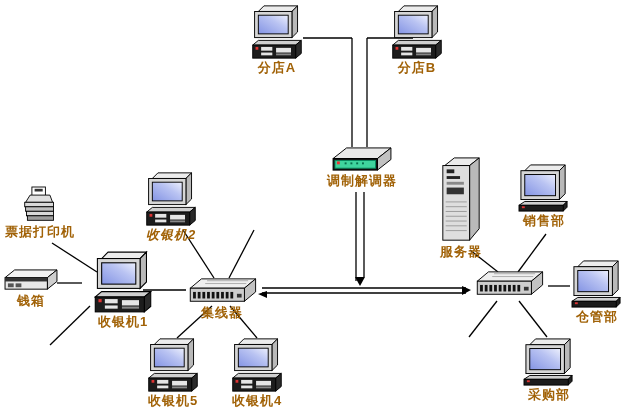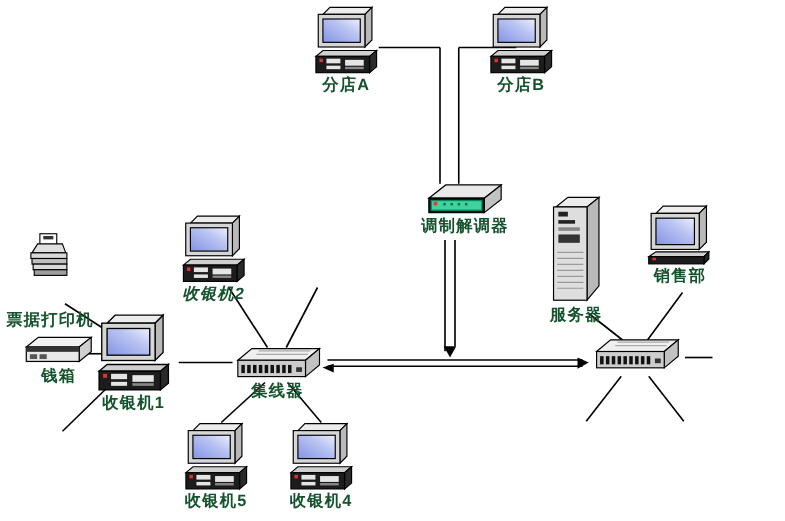--- a/index.html
+++ b/index.html
@@ -4,21 +4,21 @@
 <style>
   html,body{margin:0;padding:0;background:#fff;}
   .canvas{
     position:relative;width:628px;height:417px;background:#fff;overflow:hidden;
     font-family:"Liberation Sans","DejaVu Sans",sans-serif;
   }
   .wires{position:absolute;left:0;top:0;pointer-events:none;}
   .wires path, .wires line{stroke:#000;stroke-width:1.3;fill:none;}
   .node{position:absolute;display:flex;flex-direction:column;align-items:center;}
   .node .lbl{
-    margin-top:1px;font-size:13px;font-weight:bold;color:#14532d;
+    margin-top:1px;font-size:13px;font-weight:bold;color:#a16207;
     letter-spacing:1px;white-space:nowrap;line-height:1.15;text-align:center;
   }
   .icon{display:block;}
   .defs-holder{position:absolute;width:0;height:0;overflow:hidden;}
 </style>
 </head>
 <body>
 
 <div class="canvas">
 
@@ -171,43 +171,43 @@
     <span class="lbl">分店A</span>
   </div>
 
   <div class="node" style="left:384px;top:4px;width:66px;">
     <svg class="icon" width="56" height="56">
         <use href="#sym-pc"></use>
       </svg>
     <span class="lbl">分店B</span>
   </div>
 
-  <div class="node" style="left:328px;top:146px;width:88px;">
+  <div class="node" style="left:318px;top:146px;width:88px;">
     <svg class="icon" width="62" height="27">
         <use href="#sym-modem"></use>
       </svg>
     <span class="lbl">调制解调器</span>
   </div>
 
-  <div class="node" style="left:0px;top:186px;width:80px;gap:24px;">
+  <div class="node" style="left:0px;top:186px;width:80px;">
     <svg class="icon" width="36" height="38">
         <use href="#sym-printer"></use>
       </svg>
     <span class="lbl">票据打印机</span>
   </div>
 
-  <div class="node" style="left:16px;top:268px;width:62px;">
+  <div class="node" style="left:0px;top:268px;width:62px;">
     <svg class="icon" width="56" height="25">
         <use href="#sym-drawer"></use>
       </svg>
     <span class="lbl">钱箱</span>
   </div>
 
 
-  <div class="node" style="left:70px;top:250px;width:74px;">
+  <div class="node" style="left:86px;top:250px;width:74px;">
     <svg class="icon" width="64" height="64">
         <use href="#sym-pc"></use>
       </svg>
     <span class="lbl">收银机1</span>
   </div>
 
   <div class="node" style="left:138px;top:171px;width:66px;font-style:italic;">
     <svg class="icon" width="56" height="56">
         <use href="#sym-pc"></use>
       </svg>
@@ -249,16 +249,28 @@
       </svg>
     <span class="lbl">销售部</span>
   </div>
 
   <div class="node" style="left:470px;top:270px;width:78px;">
     <svg class="icon" width="72" height="28">
         <use href="#sym-hub"></use>
       </svg>
   </div>
 
-
-
+  <div class="node" style="left:565px;top:259px;width:64px;">
+    <svg class="icon" width="54" height="50">
+        <use href="#sym-dept"></use>
+      </svg>
+    <span class="lbl">仓管部</span>
+  </div>
+
+
+  <div class="node" style="left:514px;top:337px;width:70px;">
+    <svg class="icon" width="54" height="50">
+        <use href="#sym-dept"></use>
+      </svg>
+    <span class="lbl">采购部</span>
+  </div>
 
 </div>
 
 </body></html>

